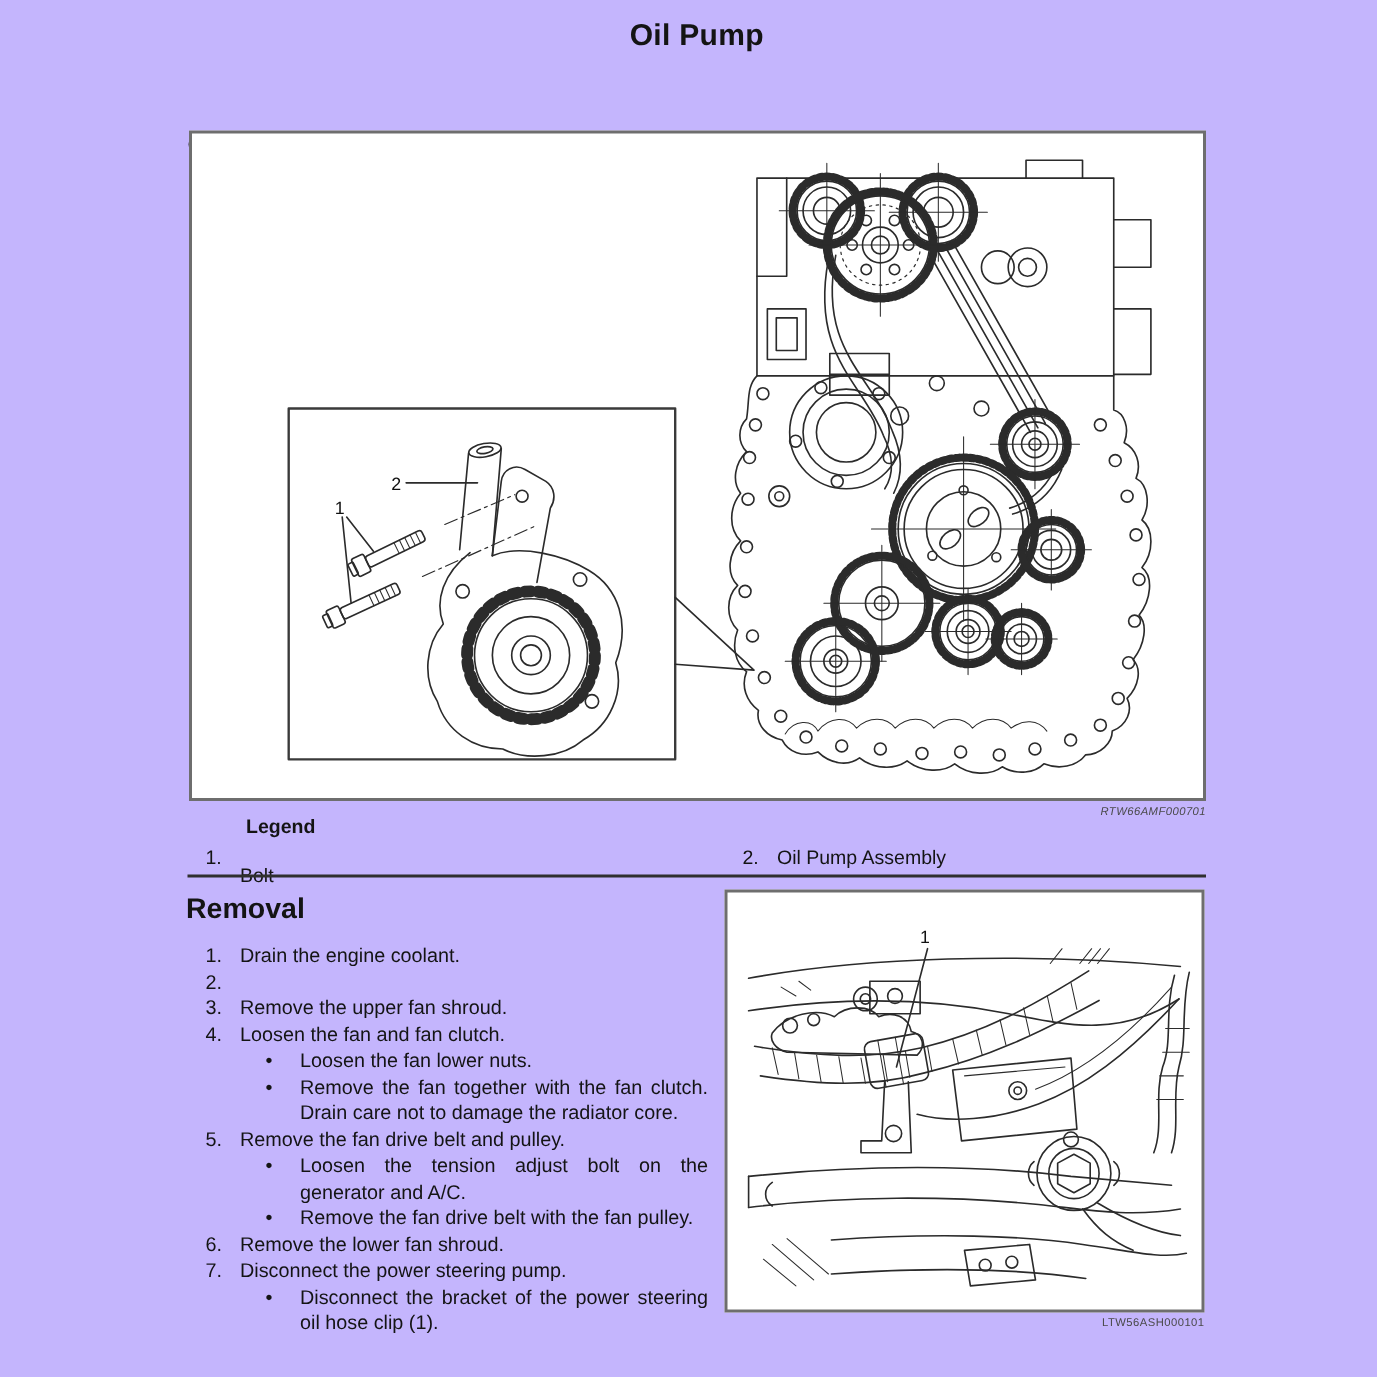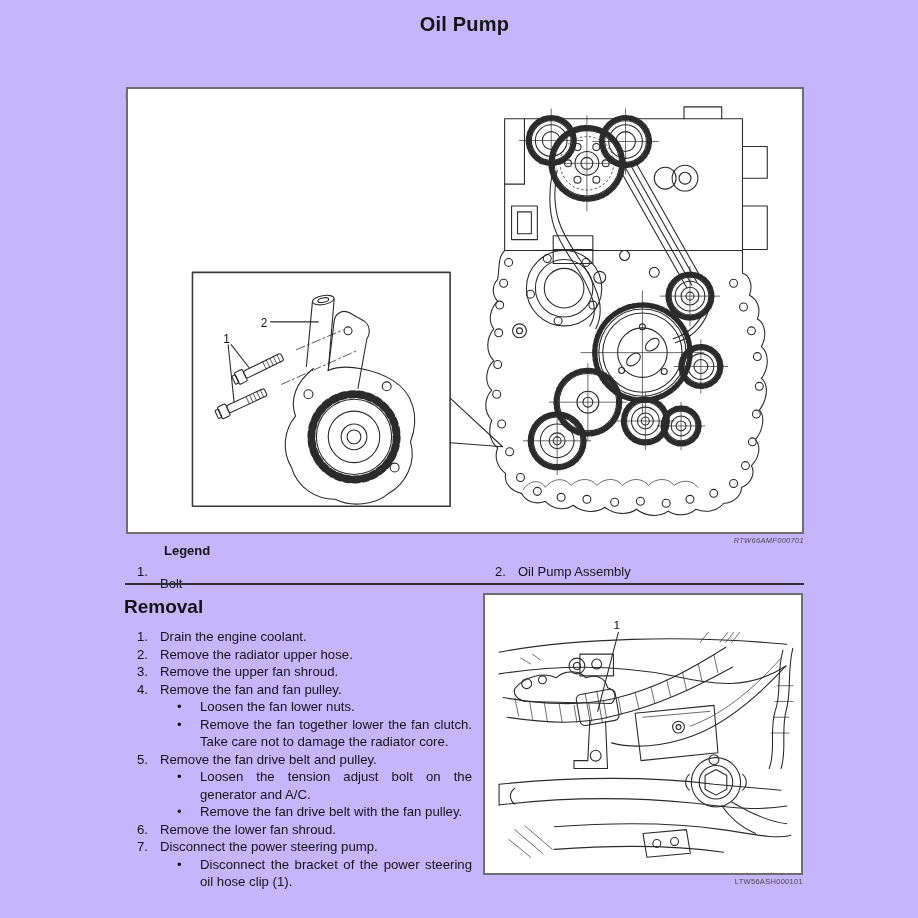--- a/index.html
+++ b/index.html
@@ -274,37 +274,36 @@
 
   <div class="h-removal">Removal</div>
 
   <div class="steps">
     <div class="srow">
       <span class="num">1.</span>
       <span class="txt">Drain the engine coolant.</span>
     </div>
     <div class="srow">
       <span class="num">2.</span>
-      <span class="txt">Remove the radiator upper hose.</span>
     </div>
     <div class="srow">
       <span class="num">3.</span>
       <span class="txt">Remove the upper fan shroud.</span>
     </div>
     <div class="srow">
       <span class="num">4.</span>
-      <span class="txt">Remove the fan and fan pulley.</span>
+      <span class="txt">Loosen the fan and fan clutch.</span>
     </div>
     <div class="brow">
       <span class="blt">•</span>
       <span class="txt">Loosen the fan lower nuts.</span>
     </div>
     <div class="brow">
       <span class="blt">•</span>
-      <span class="txt">Remove the fan together lower the fan clutch. Take care not to damage the radiator core.</span>
+      <span class="txt">Remove the fan together with the fan clutch. Drain care not to damage the radiator core.</span>
     </div>
     <div class="srow">
       <span class="num">5.</span>
       <span class="txt">Remove the fan drive belt and pulley.</span>
     </div>
     <div class="brow">
       <span class="blt">•</span>
       <span class="txt">Loosen the tension adjust bolt on the generator and A/C.</span>
     </div>
     <div class="brow">

